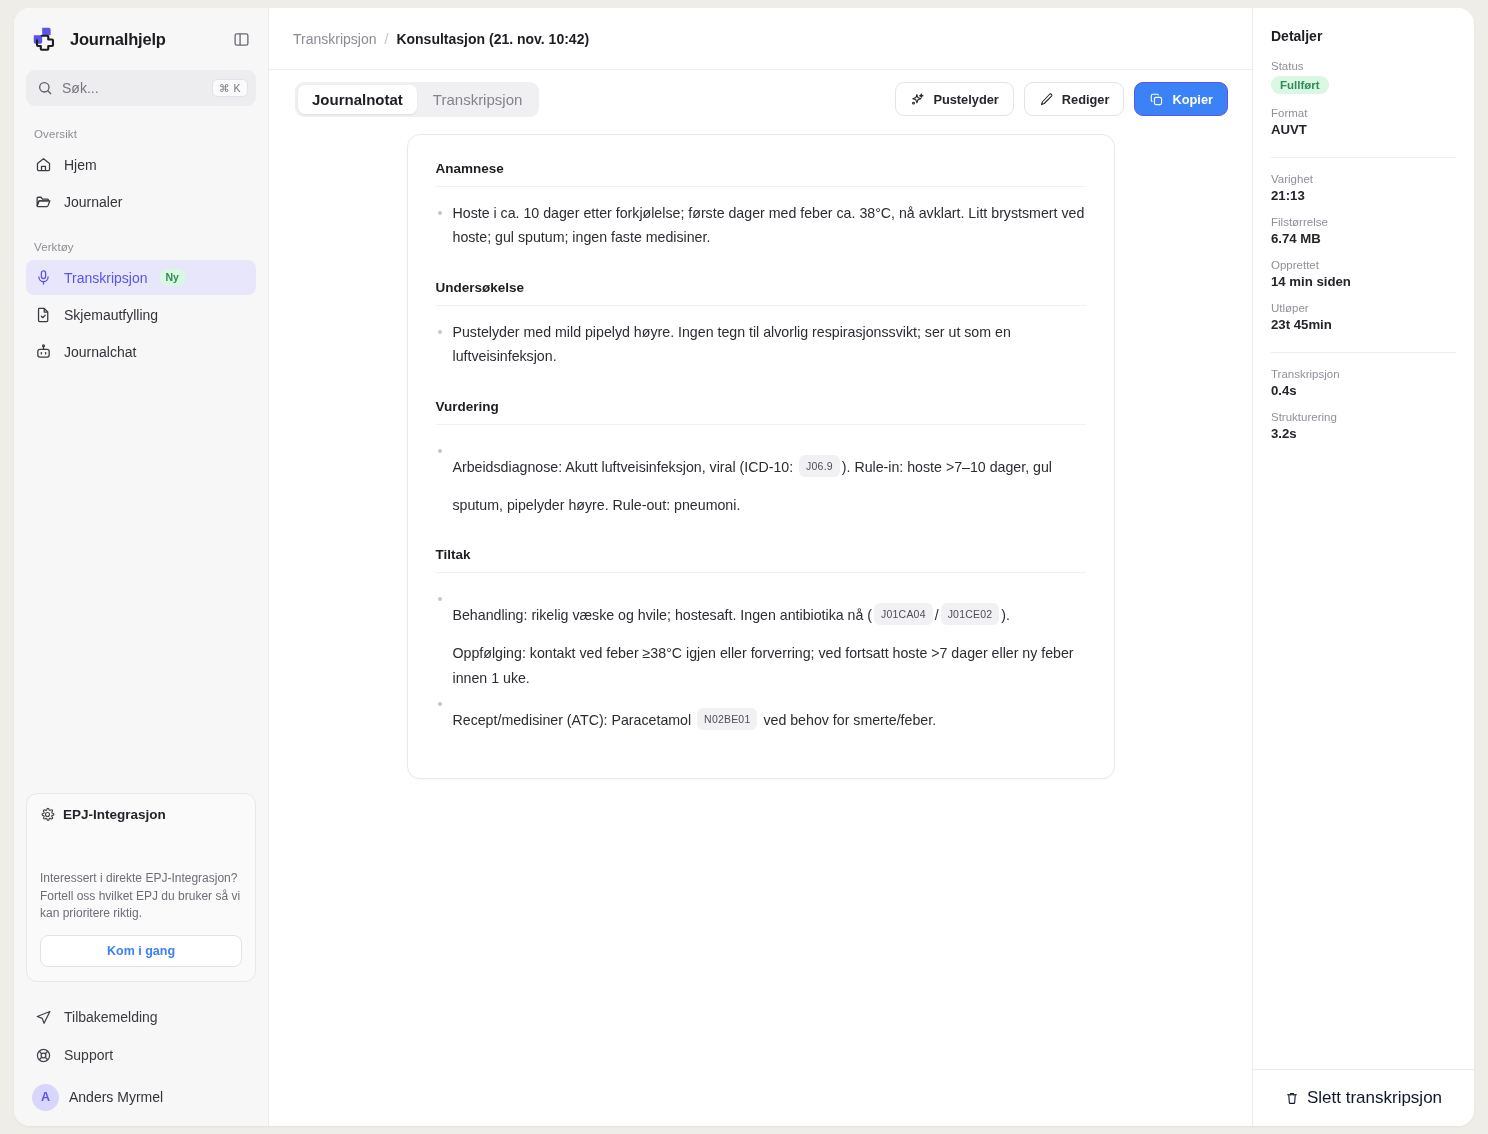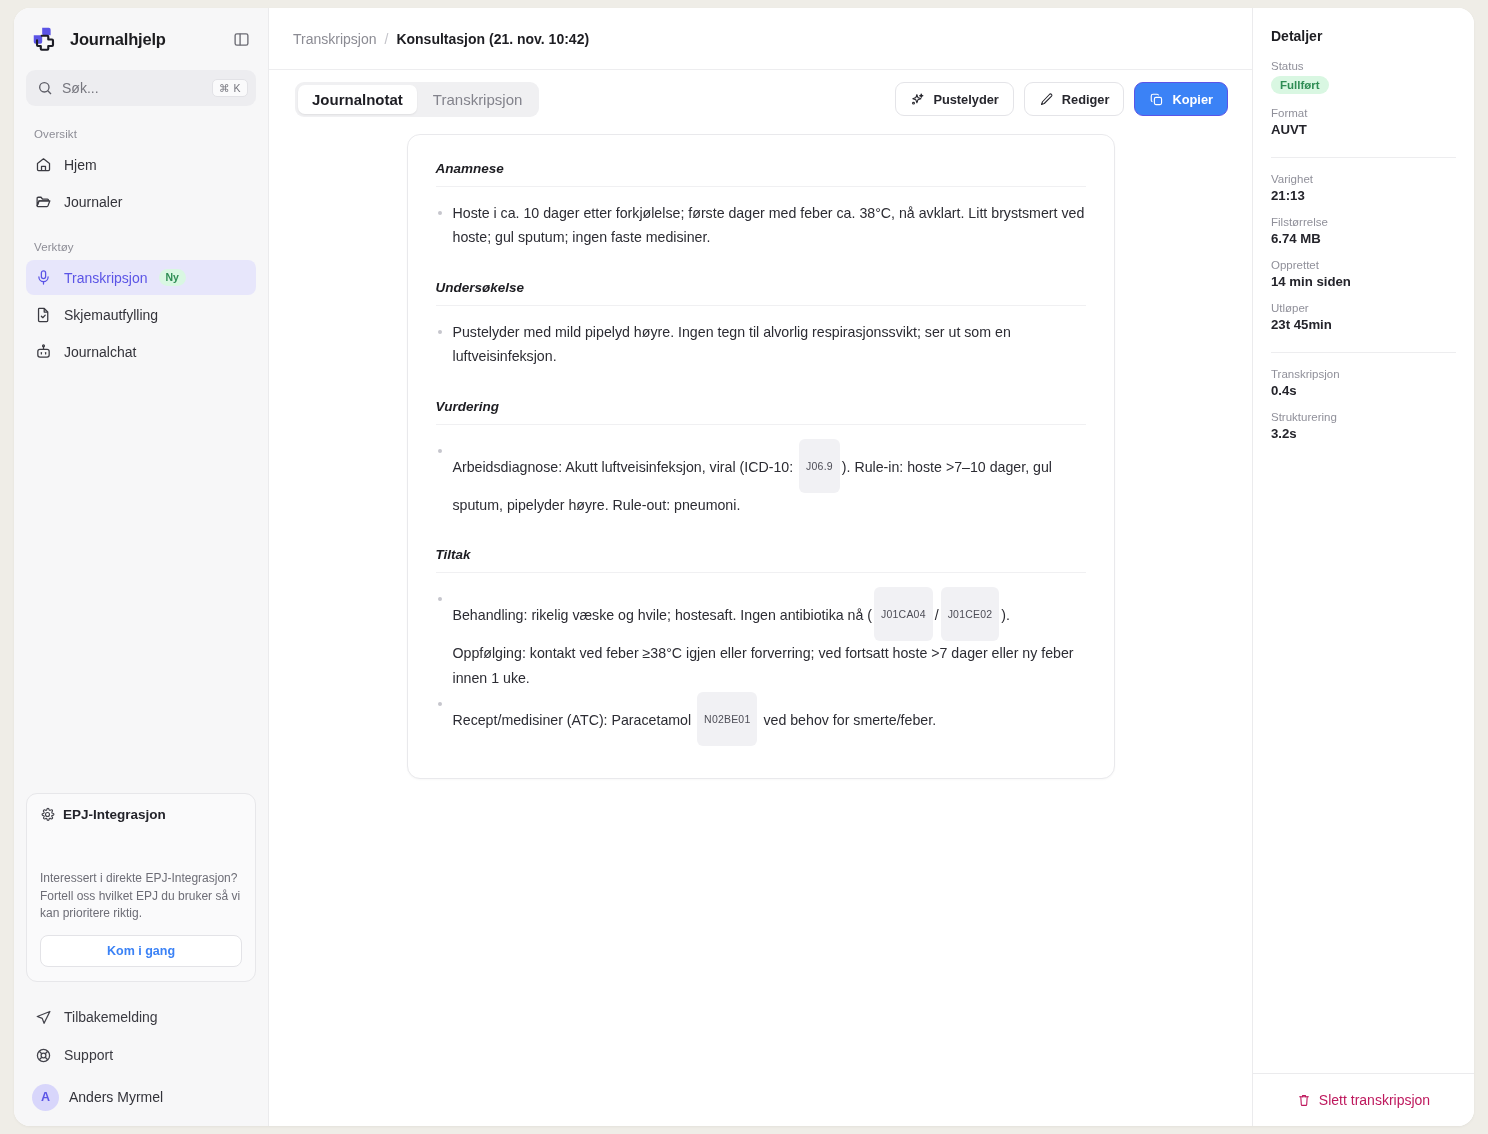--- a/index.html
+++ b/index.html
@@ -265,21 +265,21 @@
   }
   .note-card {
     width: 708px;
     align-self: flex-start;
     background: #ffffff;
     border: 1px solid #e9e9ec;
     border-radius: 13px;
     padding: 26px 28px 30px;
     box-shadow: 0 1px 2px rgba(0,0,0,.03);
   }
-  .sec { margin-bottom: 10px; font-style: italic; }
+  .sec { margin-bottom: 10px; }
   .sec:last-child { margin-bottom: 0; }
   .sec-title {
     font-size: 13.5px;
     font-weight: 700;
     color: #1d1d22;
     padding-bottom: 10px;
     border-bottom: 1px solid #f0f0f2;
     margin-bottom: 14px;
   }
   .sec-list { list-style: none; margin-bottom: 30px; }
@@ -299,22 +299,22 @@
     width: 4px; height: 4px;
     border-radius: 50%;
     background: #c6c6cd;
   }
   .code-chip {
     display: inline-block;
     background: #f1f1f4;
     border-radius: 6px;
     font-size: 10.5px;
     color: #4e4e57;
-    padding: 18px 7px;
-    margin: 0 2px;
+    padding: 2px 7px;
+    margin: 16px 2px;
     vertical-align: 2px;
     letter-spacing: .2px;
     font-family: "Liberation Sans", sans-serif;
   }
 
   
   .details {
     width: 222px;
     flex: 0 0 222px;
     border-left: 1px solid #ebebed;
@@ -357,22 +357,22 @@
   .details-foot {
     border-top: 1px solid #ebebed;
     padding: 13px 18px;
     display: flex;
     justify-content: center;
   }
   .danger-btn {
     display: flex;
     align-items: center;
     gap: 8px;
-    font-size: 14px;
-    color: #be185d;
+    font-size: 17px;
+    color: #0f172a;
     background: none;
     border: none;
     cursor: pointer;
     font-family: inherit;
     padding: 5px 8px;
     border-radius: 7px;
   }
   .danger-btn .d-ico { display: flex; }
 </style>
 </head>

